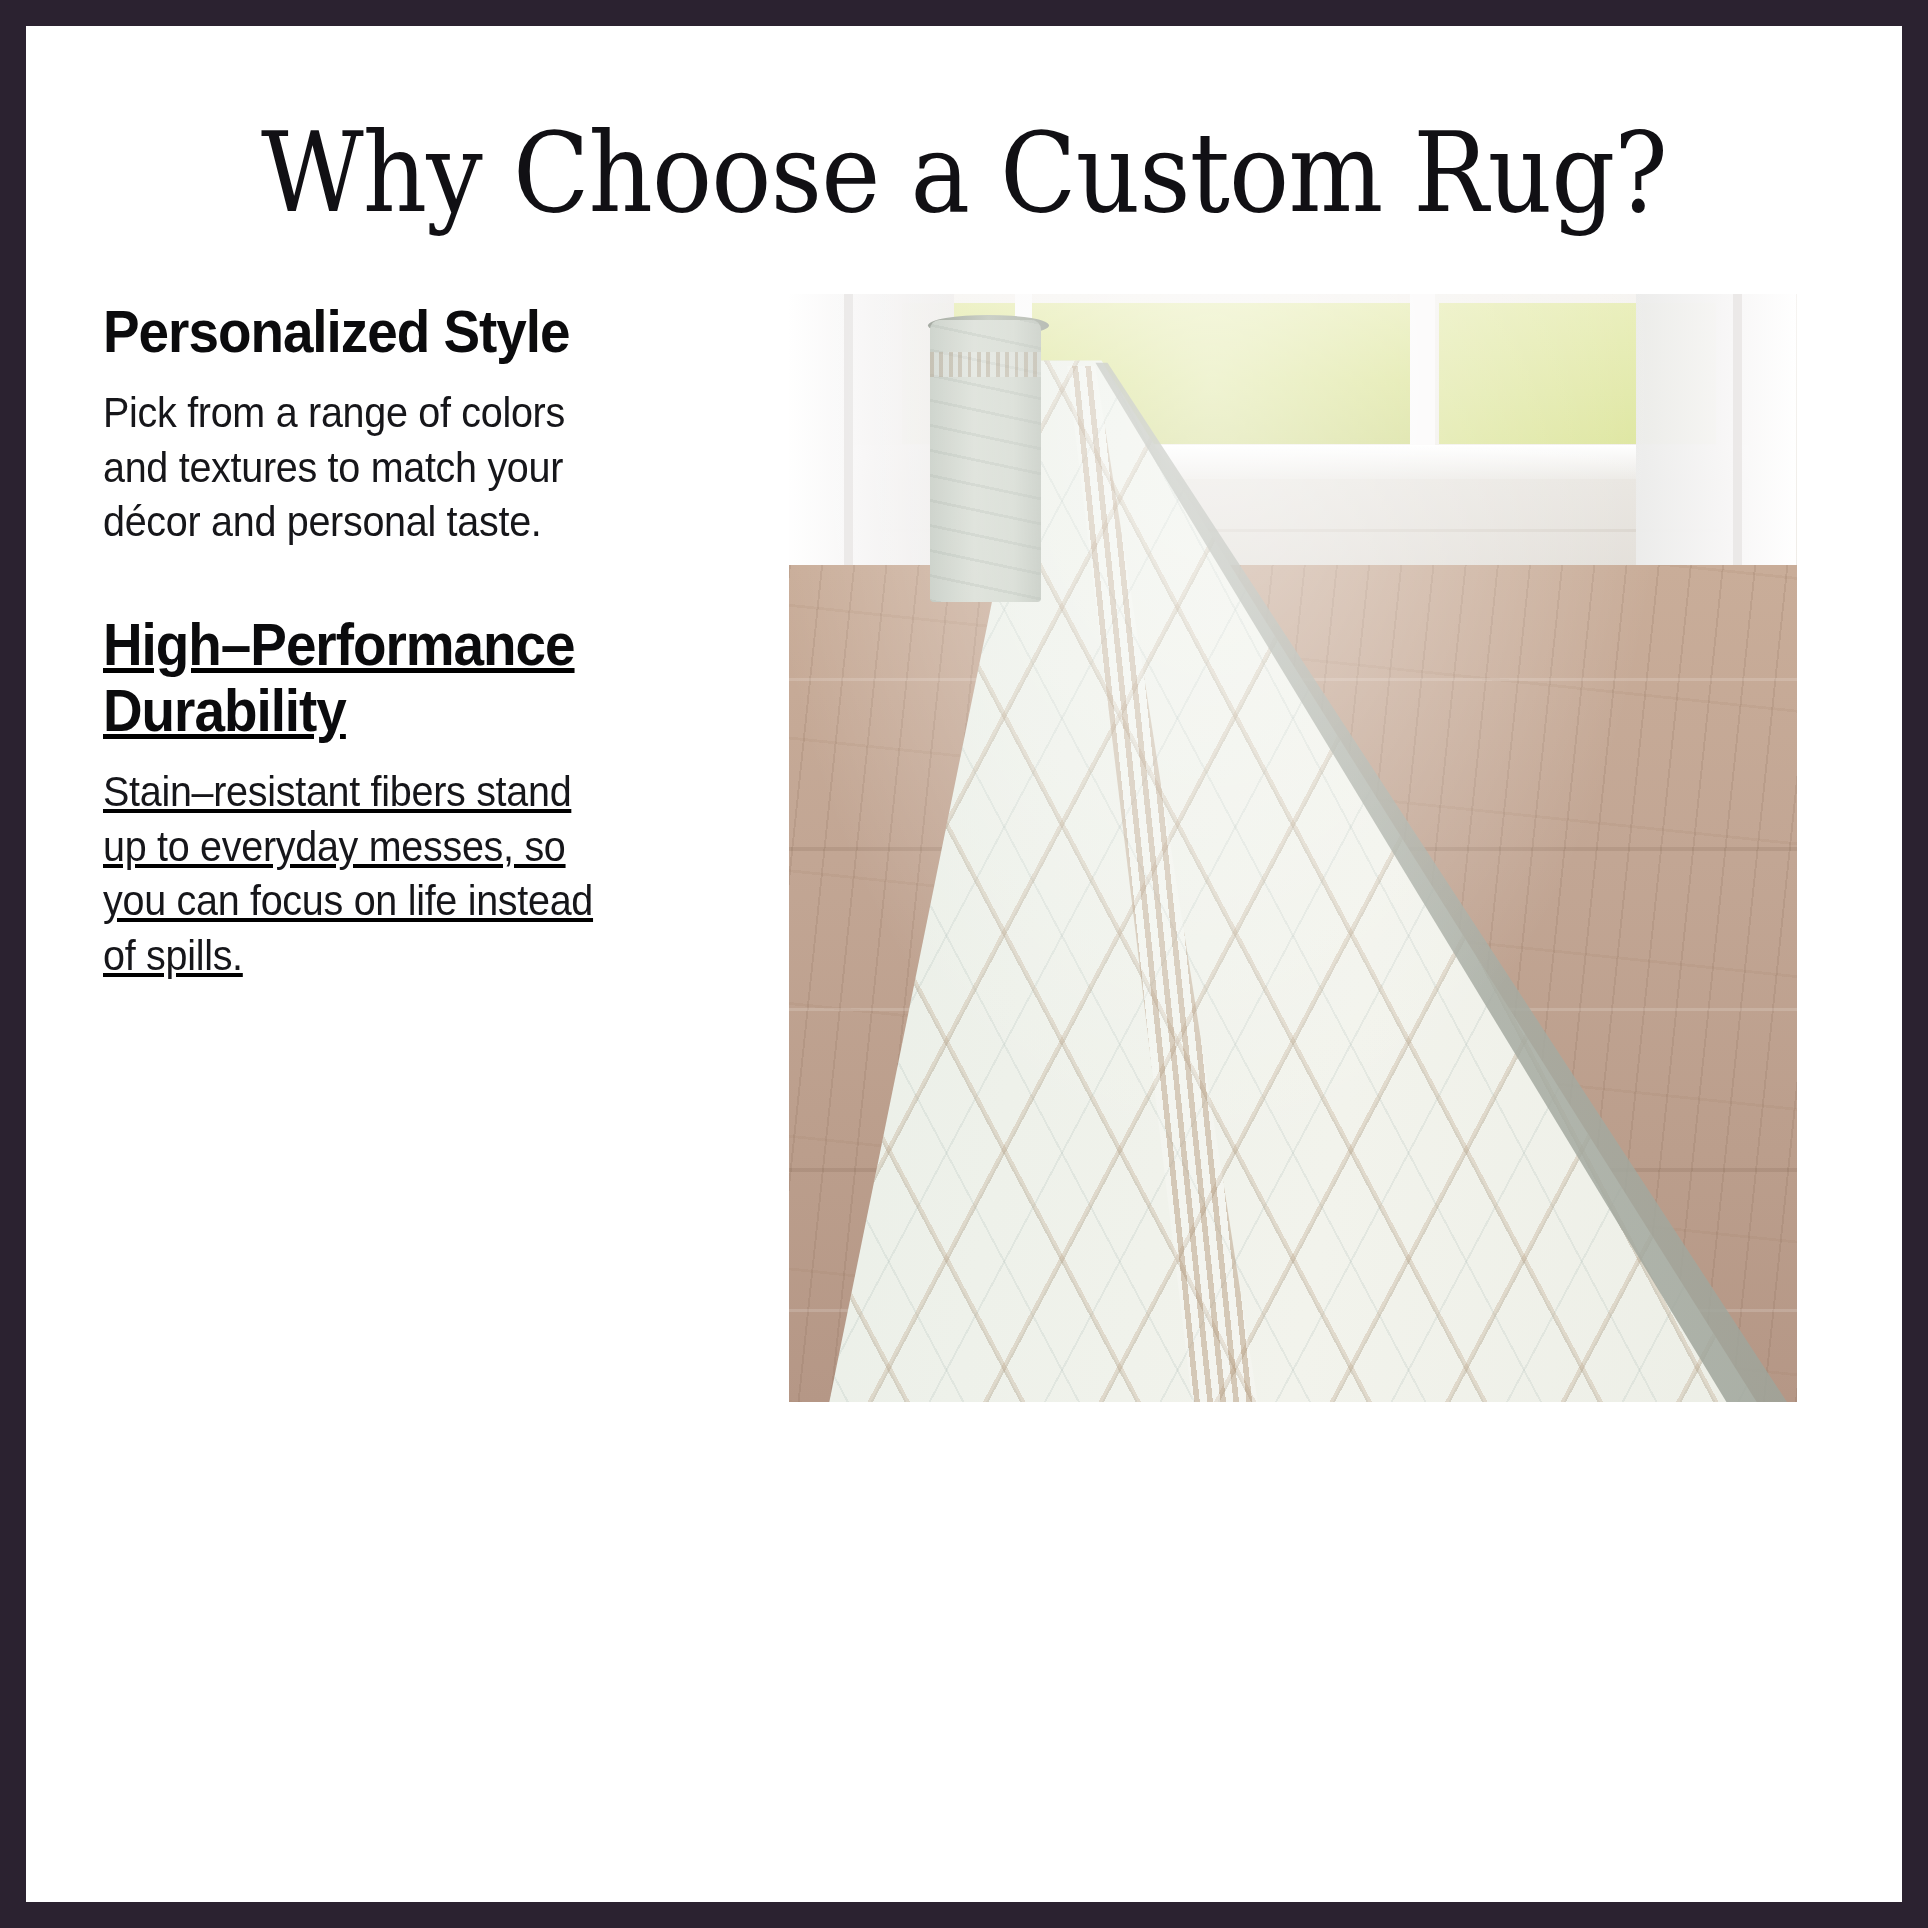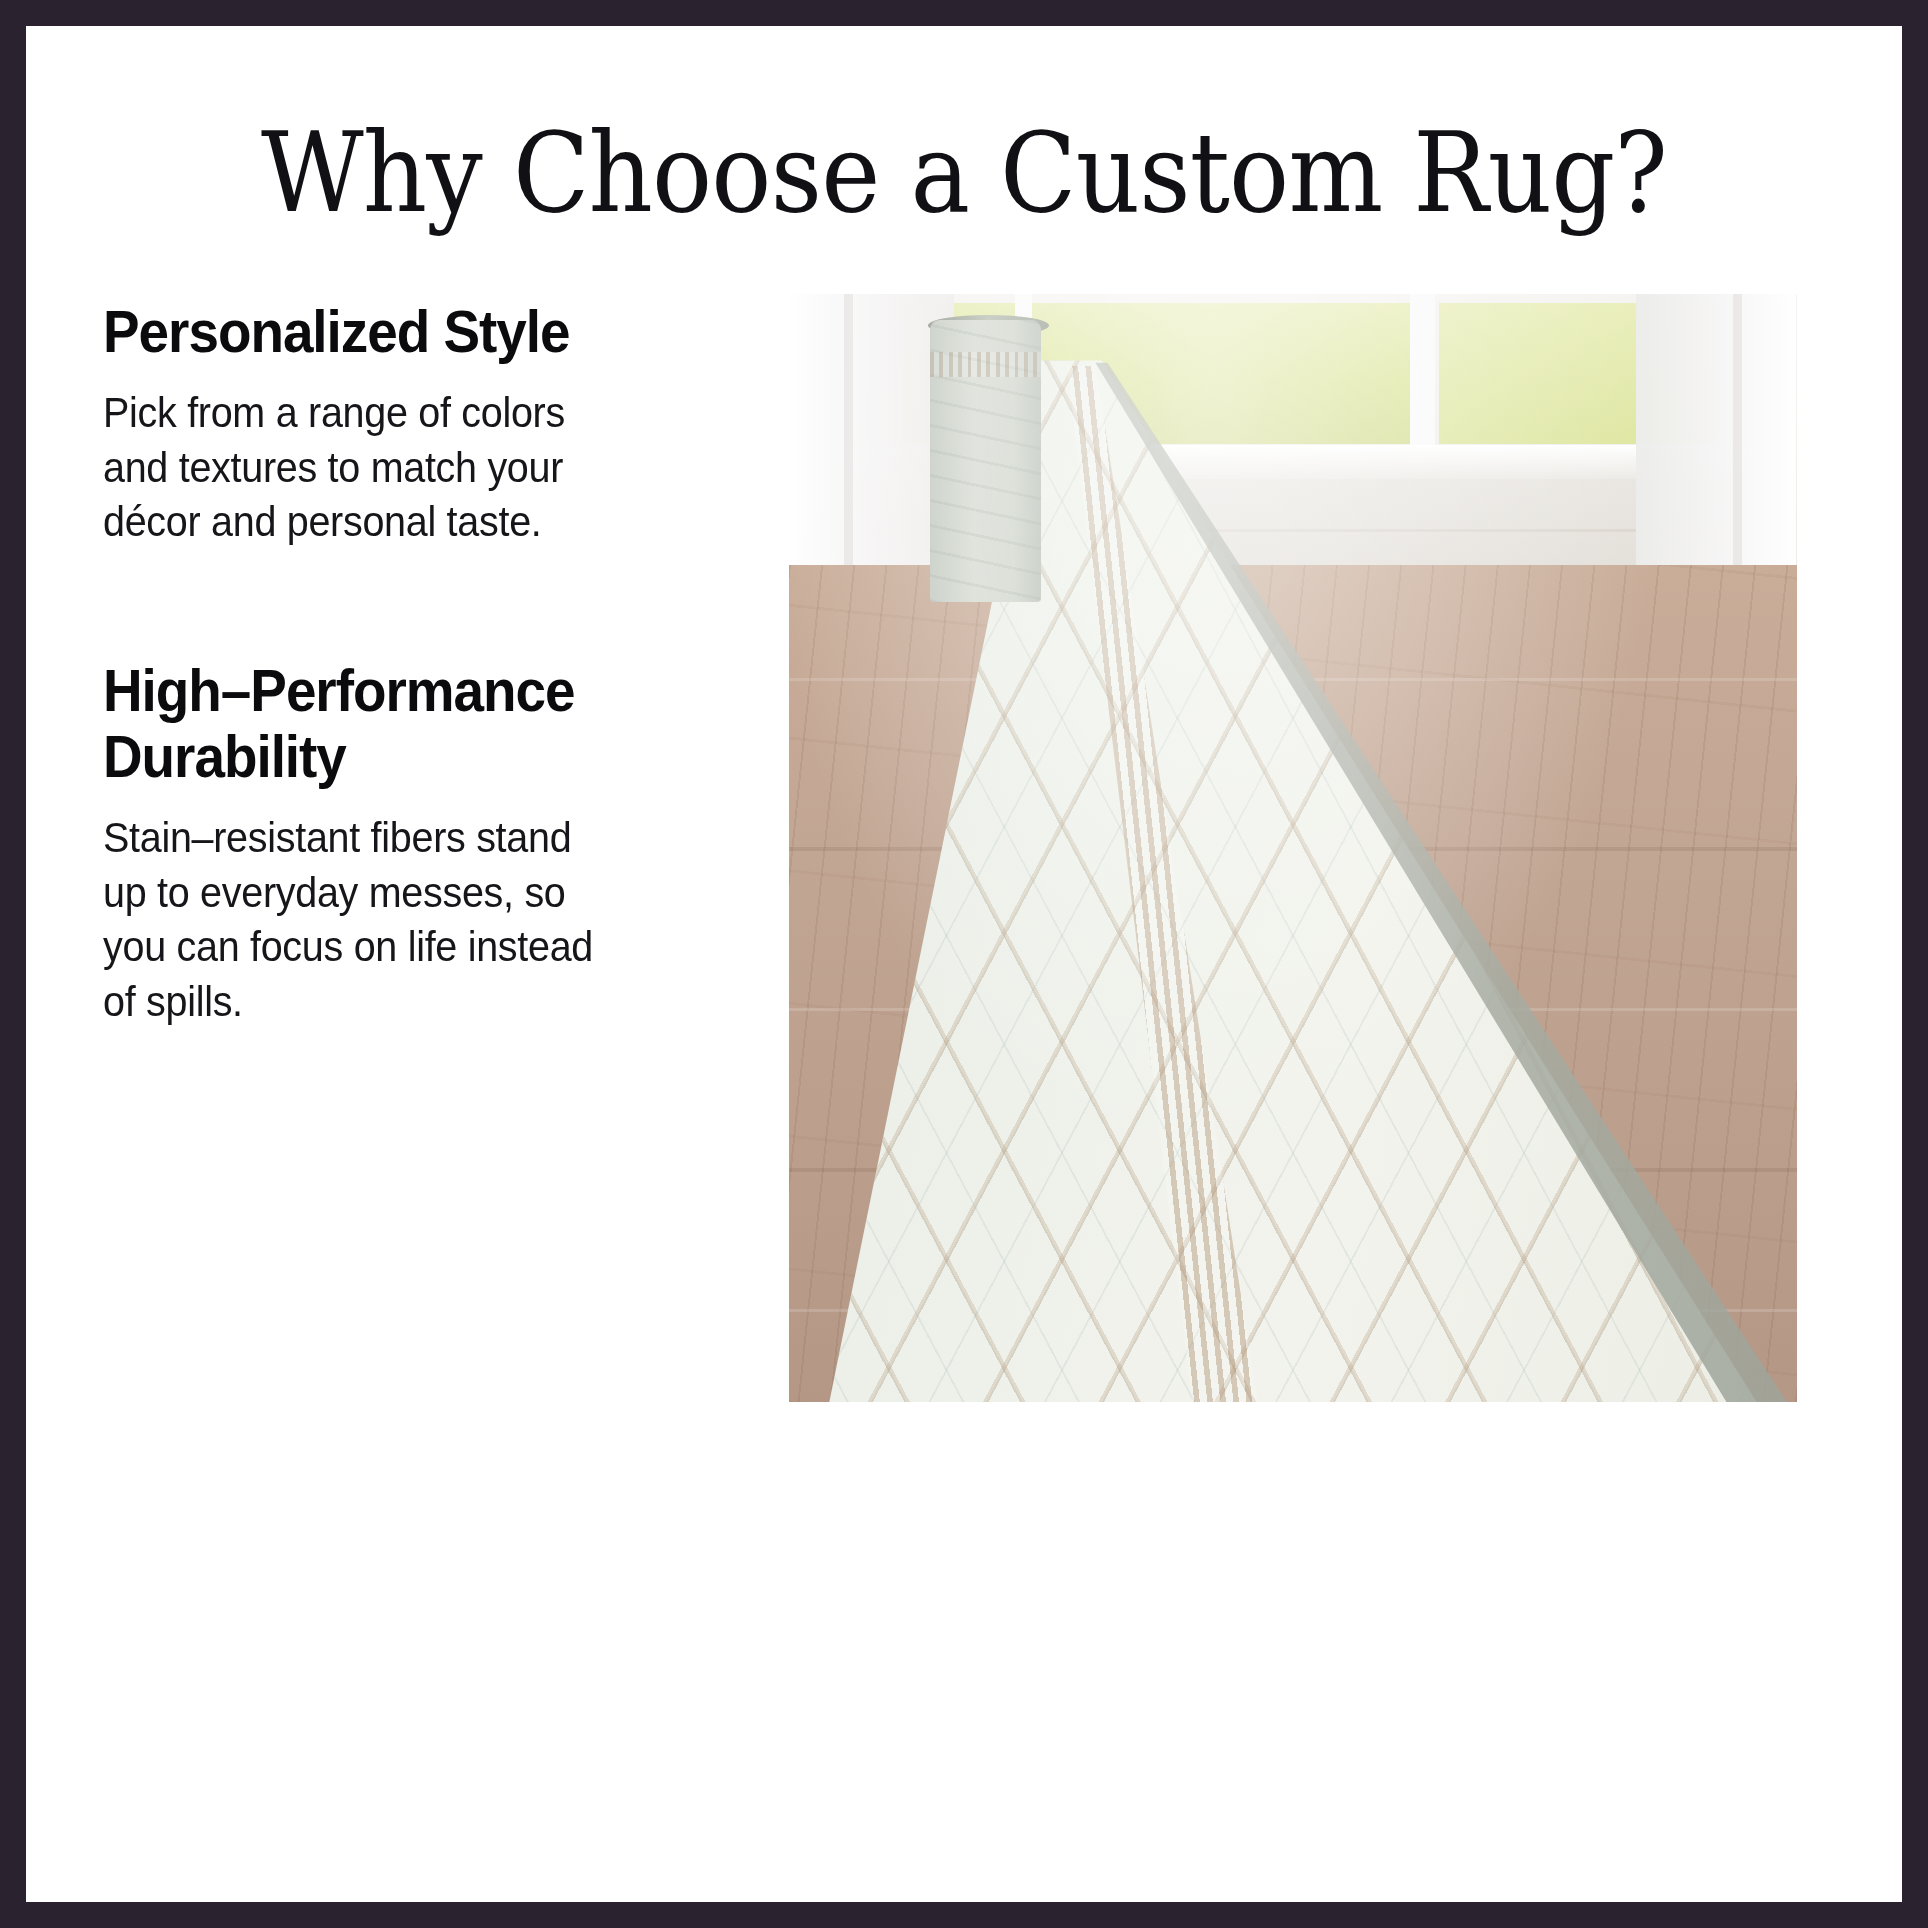--- a/index.html
+++ b/index.html
@@ -29,21 +29,21 @@
     transform-origin:center top;
     white-space:nowrap;
   }
 
   
   .col{
     position:absolute;left:77px;top:273px;
     width:659px;
   }
   .block{margin-bottom:60px;}
-  .block:last-child{margin-bottom:0;}
+  .block:last-child{margin-bottom:0;text-decoration:underline;}
 
   .heading{
     font-family:"Liberation Sans",sans-serif;
     font-weight:700;
     font-size:59px;
     line-height:1.12;
     letter-spacing:-1.1px;
     color:#0b0b0d;
     margin:0 0 21px 0;
     transform:scaleX(0.93);
@@ -55,21 +55,21 @@
     font-size:42px;
     line-height:1.30;
     letter-spacing:-0.3px;
     color:#16161a;
     margin:0;
     transform:scaleX(0.94);
     transform-origin:left center;
     white-space:pre-line;
   }
   .block.b1{margin-bottom:90px;}
-  .block.b2{margin-bottom:108px;}
+  .block.b2{margin-bottom:62px;}
 
   
   .photo{
     position:absolute;
     left:763px;top:268px;
     width:1008px;height:1108px;
     overflow:hidden;
     background:#efeae4;
   }
   .ph-layer{position:absolute;}

